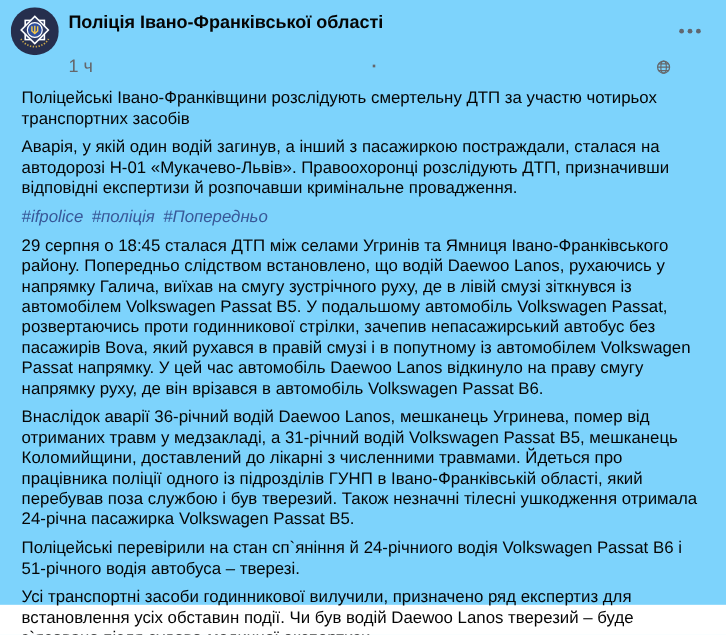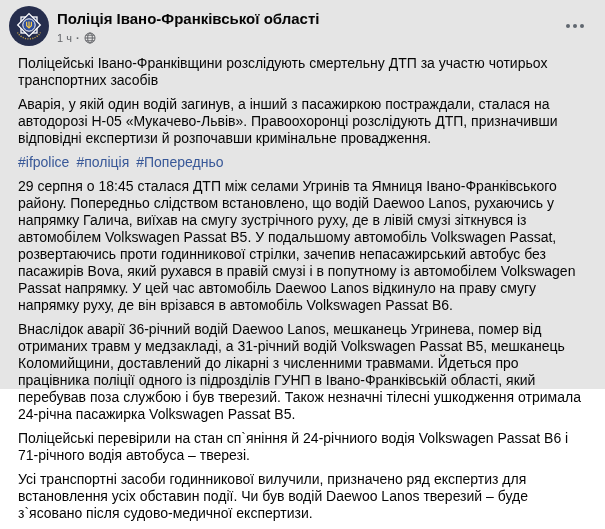--- a/index.html
+++ b/index.html
@@ -6,22 +6,22 @@
   html, body { background: #ffffff; }
   body {
     width: 605px;
     height: 529px;
     overflow: hidden;
     font-family: "Liberation Sans", "DejaVu Sans", sans-serif;
     color: #050505;
   }
   .post {
     width: 605px;
-    height: 389px;
-    background: #e5e5e5;
+    height: 504px;
+    background: #7dd3fc;
     position: relative;
   }
 
   
   .post-header {
     display: flex;
     align-items: flex-start;
     padding: 6px 14px 0 9px;
   }
   .avatar {
@@ -43,24 +43,25 @@
     font-weight: 700;
     color: #050505;
     line-height: 19px;
     cursor: pointer;
     display: inline-block;
   }
   .meta-row {
     display: flex;
     align-items: center;
     gap: 4px;
-    margin-top: 2px;
+    margin-top: 20px;
     color: #65676b;
-    font-size: 11px;
+    font-size: 15px;
     line-height: 16px;
+    justify-content: space-between;
   }
   .timestamp { cursor: pointer; }
   .meta-dot { font-weight: 700; }
   .globe { display: inline-block; width: 12px; height: 12px; }
 
   .more-btn {
     flex: 0 0 auto;
     width: 32px;
     height: 32px;
     margin-top: 4px;
@@ -88,20 +89,21 @@
     line-height: 17px;
     color: #050505;
   }
   .post-body p { margin: 0 0 7px 0; }
   .post-body p:last-child { margin-bottom: 0; }
   .hashtag-row { margin: 0 0 7px 0; }
   .hashtag {
     color: #385898;
     text-decoration: none;
     cursor: pointer;
+    font-style: italic;
   }
   .hashtag + .hashtag { margin-left: 7px; }
 </style>
 </head>
 <body>
 
 <div class="post">
 
   <div class="post-header">
 
@@ -138,24 +140,24 @@
 
     <button class="more-btn" aria-label="menu">
       <i></i>
         <i></i>
         <i></i>
     </button>
   </div>
 
   <div class="post-body">
     <p>Поліцейські Івано-Франківщини розслідують смертельну ДТП за участю чотирьох транспортних засобів</p>
-    <p>Аварія, у якій один водій загинув, а інший з пасажиркою постраждали, сталася на автодорозі Н-05 «Мукачево-Львів». Правоохоронці розслідують ДТП, призначивши відповідні експертизи й розпочавши кримінальне провадження.</p>
+    <p>Аварія, у якій один водій загинув, а інший з пасажиркою постраждали, сталася на автодорозі Н-01 «Мукачево-Львів». Правоохоронці розслідують ДТП, призначивши відповідні експертизи й розпочавши кримінальне провадження.</p>
 
     <p class="hashtag-row"><a class="hashtag">#ifpolice</a><a class="hashtag">#поліція</a><a class="hashtag">#Попередньо</a></p>
 
     <p>29 серпня о 18:45 сталася ДТП між селами Угринів та Ямниця Івано-Франківського району. Попередньо слідством встановлено, що водій Daewoo Lanos, рухаючись у напрямку Галича, виїхав на смугу зустрічного руху, де в лівій смузі зіткнувся із автомобілем Volkswagen Passat B5. У подальшому автомобіль Volkswagen Passat, розвертаючись проти годинникової стрілки, зачепив непасажирський автобус без пасажирів Bova, який рухався в правій смузі і в попутному із автомобілем Volkswagen Passat напрямку. У цей час автомобіль Daewoo Lanos відкинуло на праву смугу напрямку руху, де він врізався в автомобіль Volkswagen Passat B6.</p>
     <p>Внаслідок аварії 36-річний водій Daewoo Lanos, мешканець Угринева, помер від отриманих травм у медзакладі, а 31-річний водій Volkswagen Passat B5, мешканець Коломийщини, доставлений до лікарні з численними травмами. Йдеться про працівника поліції одного із підрозділів ГУНП в Івано-Франківській області, який перебував поза службою і був тверезий. Також незначні тілесні ушкодження отримала 24-річна пасажирка Volkswagen Passat B5.</p>
-    <p>Поліцейські перевірили на стан сп`яніння й 24-річниого водія Volkswagen Passat B6 і 71-річного водія автобуса – тверезі.</p>
+    <p>Поліцейські перевірили на стан сп`яніння й 24-річниого водія Volkswagen Passat B6 і 51-річного водія автобуса – тверезі.</p>
     <p>Усі транспортні засоби годинникової вилучили, призначено ряд експертиз для встановлення усіх обставин події. Чи був водій Daewoo Lanos тверезий – буде з`ясовано після судово-медичної експертизи.</p>
 
   </div>
 
 </div>
 
 </body></html>

